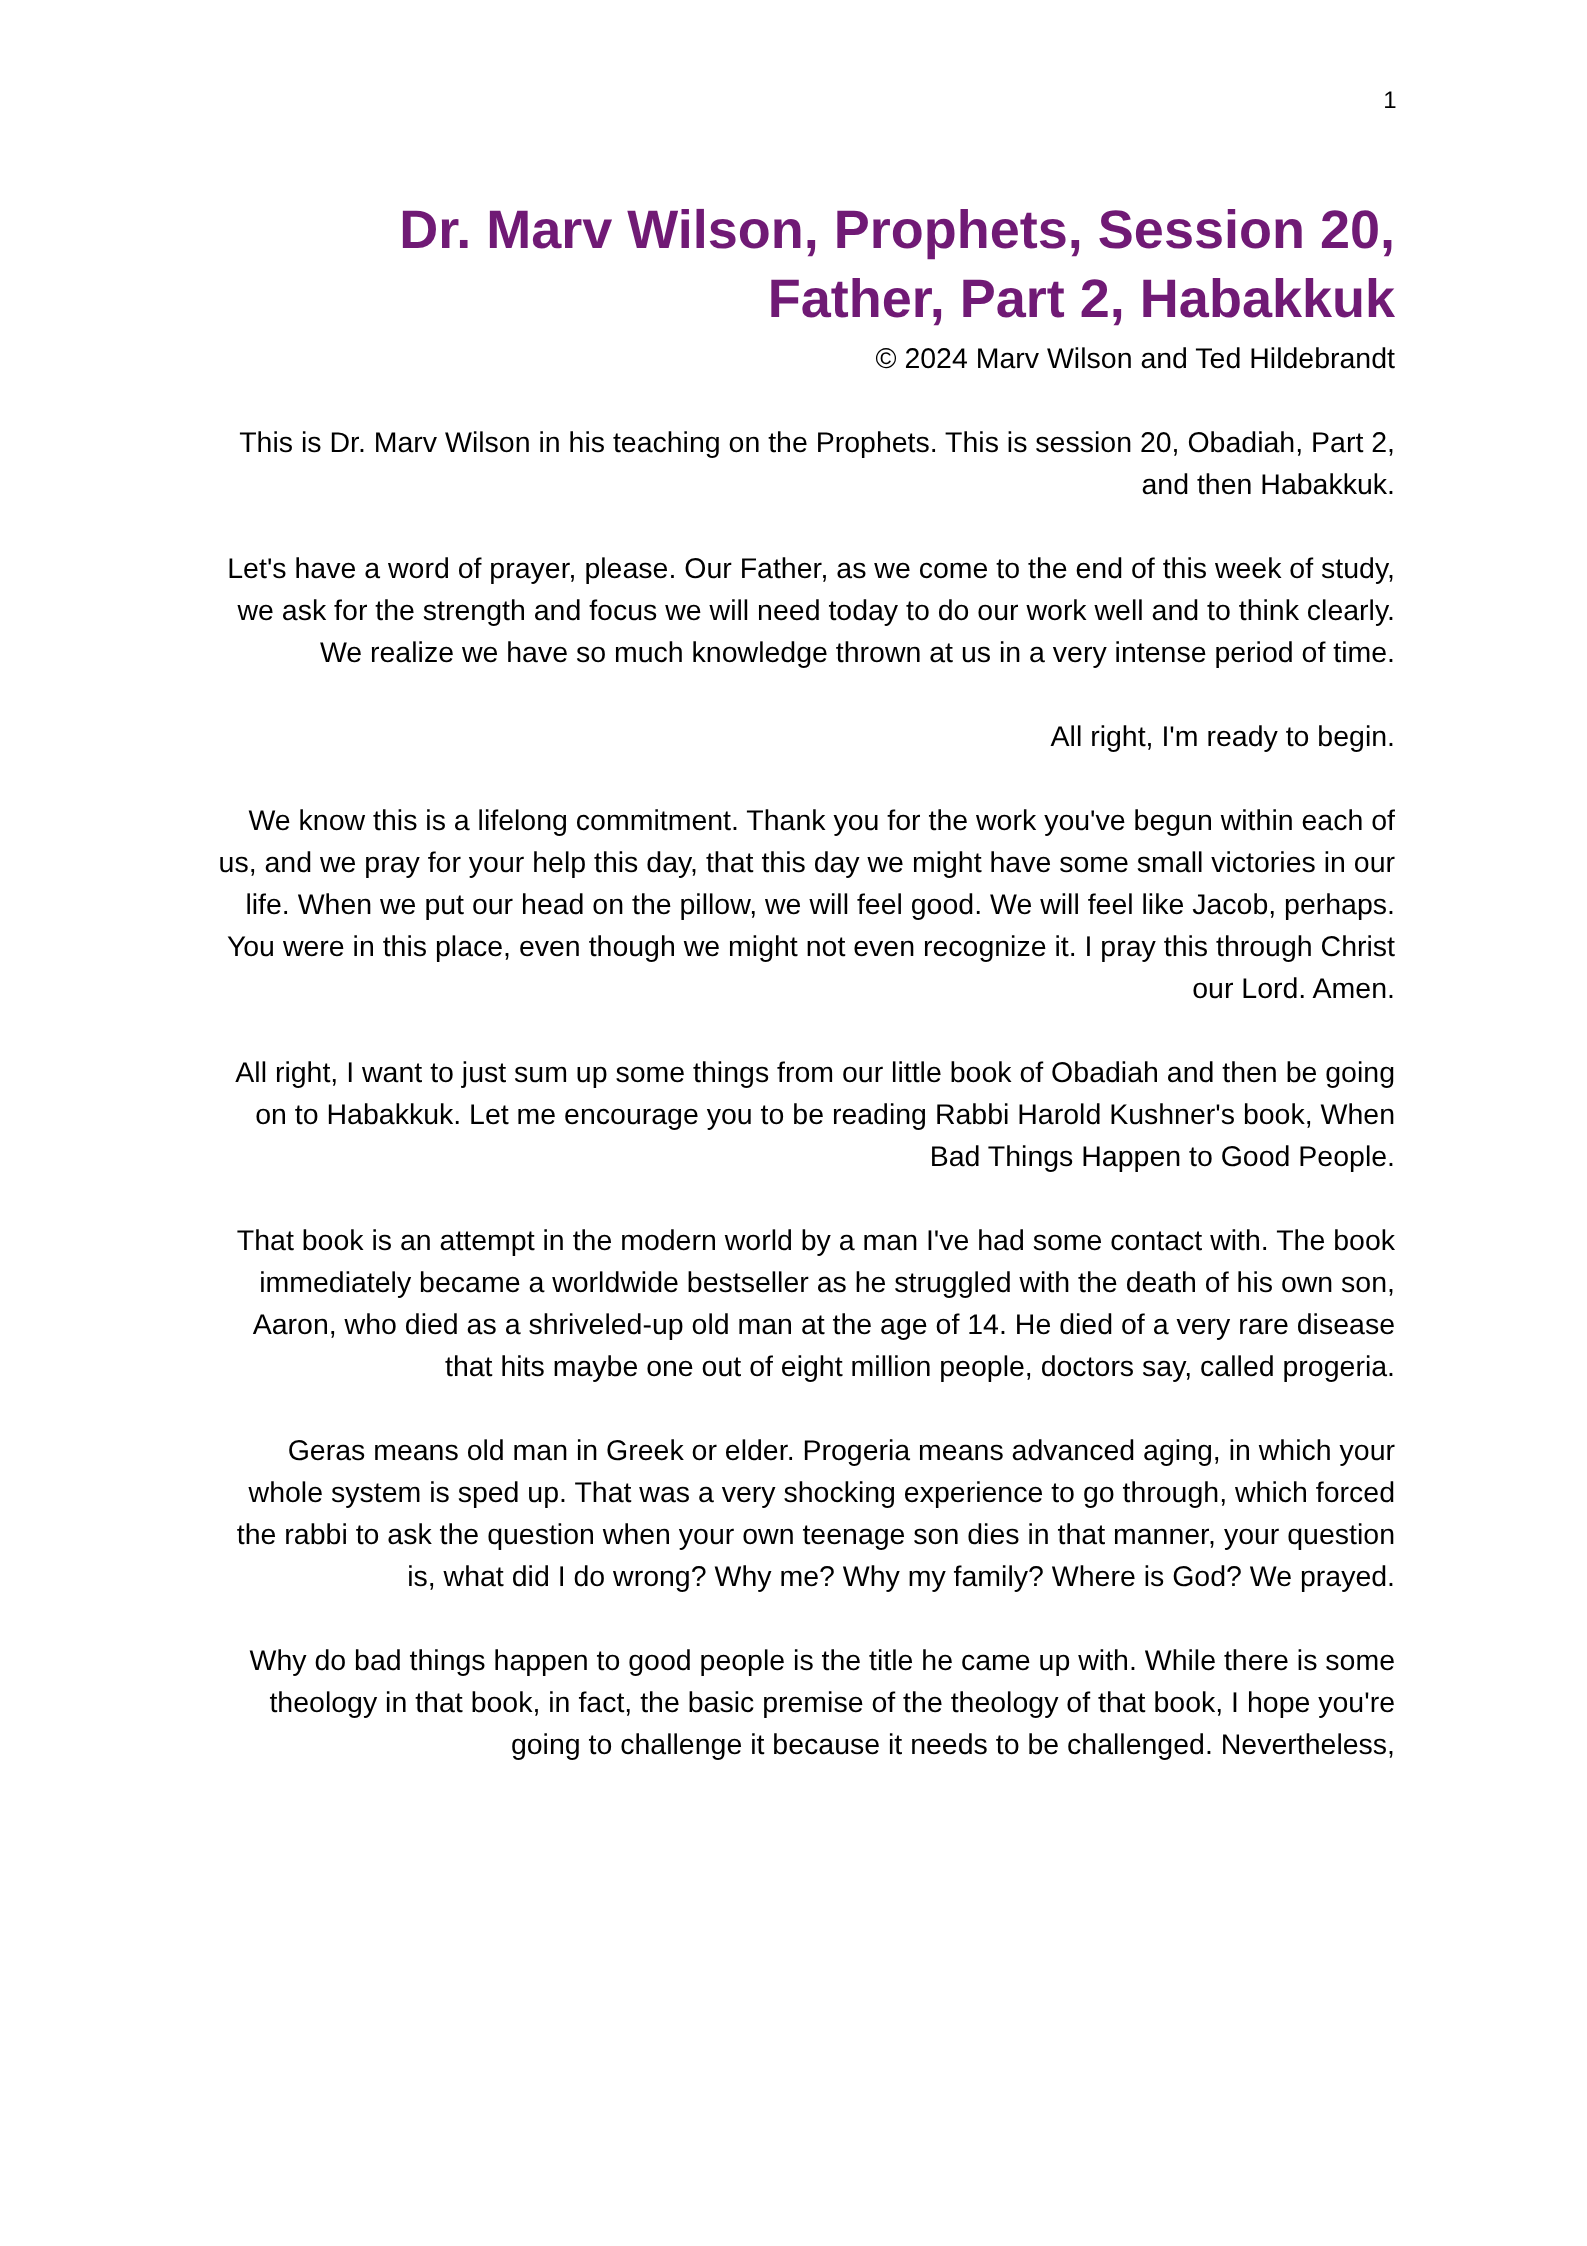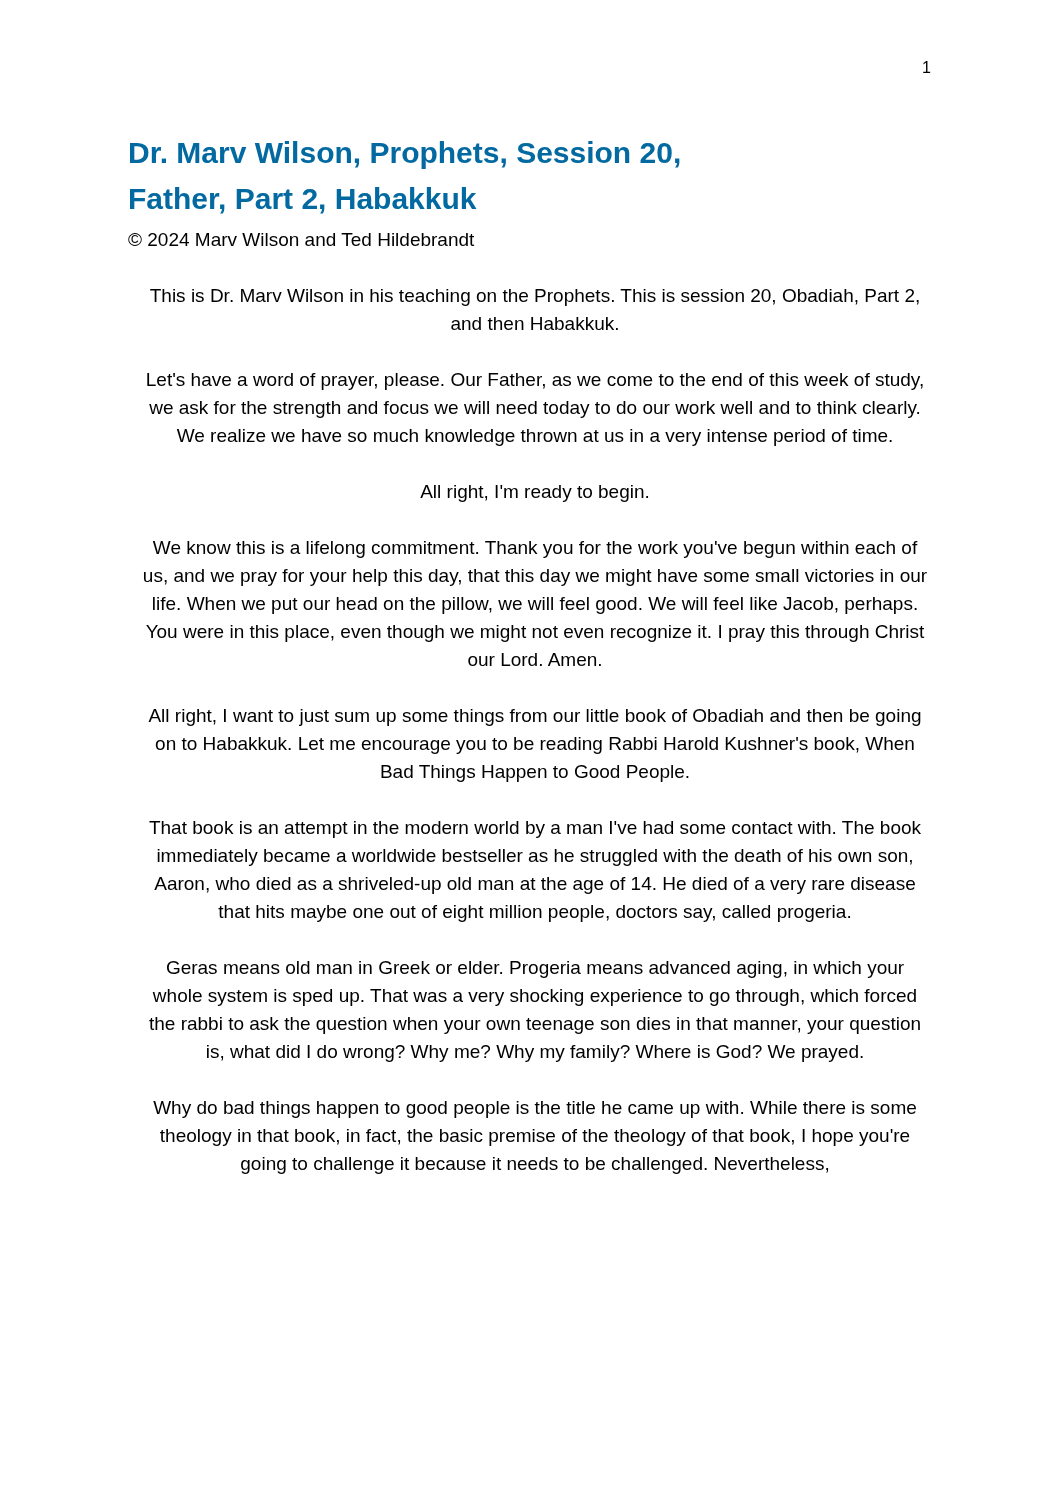--- a/index.html
+++ b/index.html
@@ -16,40 +16,40 @@
     position: absolute;
     top: 58px;
     right: 127px;
     font-size: 16px;
     line-height: 20px;
   }
   .content {
     padding: 130px 128px 0 128px;
   }
   .title {
-    text-align: left;
+    text-align: right;
     font-weight: bold;
-    font-size: 30px;
+    font-size: 36px;
     line-height: 46px;
-    color: #0369a1;
+    color: #701a75;
   }
   .copyright {
-    text-align: left;
+    text-align: right;
     font-size: 19px;
     line-height: 24px;
     margin-top: 6px;
   }
   .body-text {
     margin-top: 30px;
   }
   .body-text p {
     font-size: 19px;
     line-height: 28px;
     margin: 0 0 28px 12px;
-    text-align: center;
+    text-align: right;
   }
 </style>
 </head>
 <body>
 
 <div class="page-number">1</div>
 
 <div class="content">
 
   <h1 class="title">

